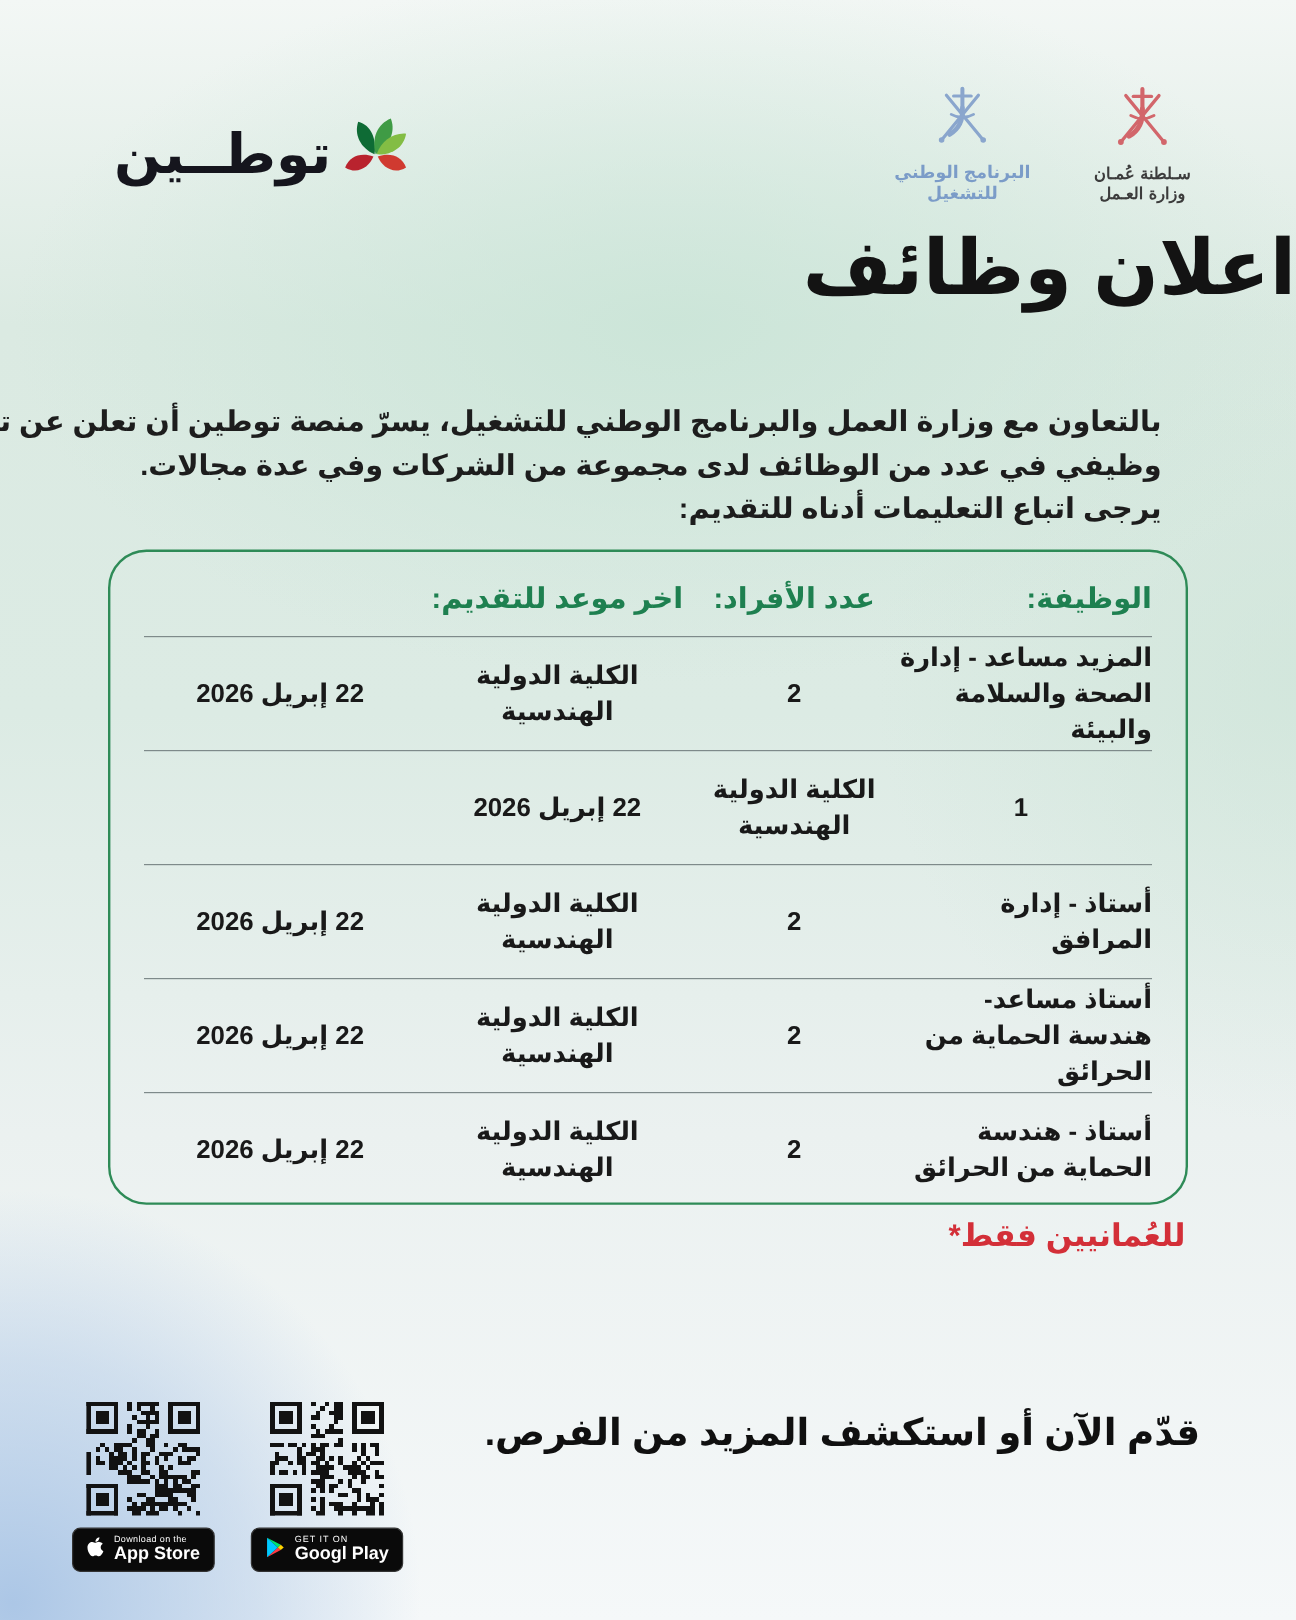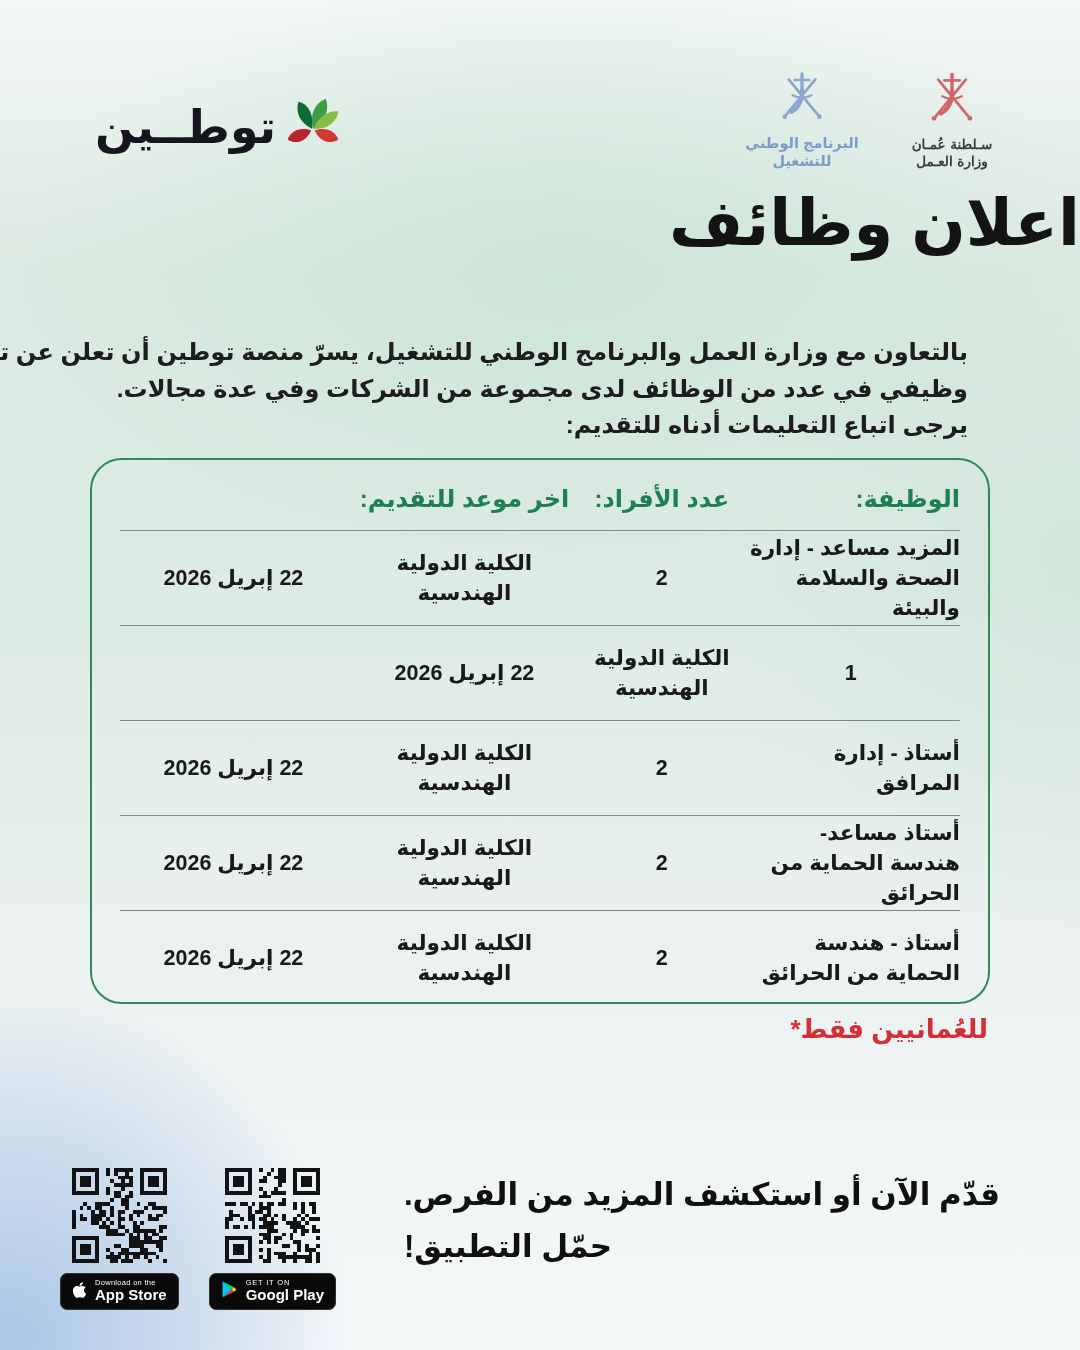--- a/index.html
+++ b/index.html
@@ -158,21 +158,20 @@
       <div class="c-count">2</div>
       <div class="c-org">الكلية الدولية الهندسية</div>
       <div class="c-deadline">22 إبريل 2026</div>
     </div>
   </div>
 
   <div class="note">للعُمانيين فقط*</div>
 
   <div class="cta">
     <div class="cta-l1">قدّم الآن أو استكشف المزيد من الفرص.</div>
-    <div class="cta-l2">حمّل التطبيق!</div>
   </div>
 
   <div class="stores">
     <div class="store">
       <div class="qr">
           <svg viewBox="0 0 25 25" shape-rendering="crispEdges">
             <rect x="0" y="0" width="7" height="1" fill="#121212"></rect>
             <rect x="0" y="6" width="7" height="1" fill="#121212"></rect>
             <rect x="0" y="0" width="1" height="7" fill="#121212"></rect>
             <rect x="6" y="0" width="1" height="7" fill="#121212"></rect>

